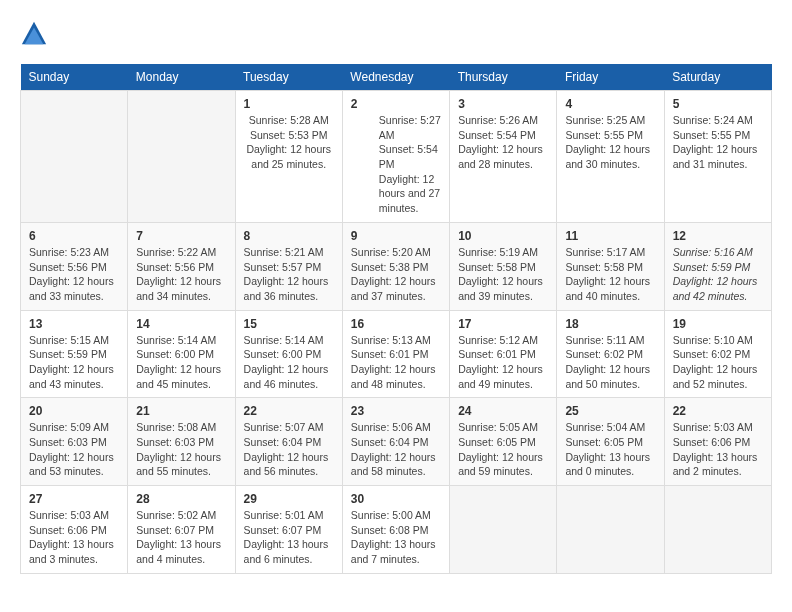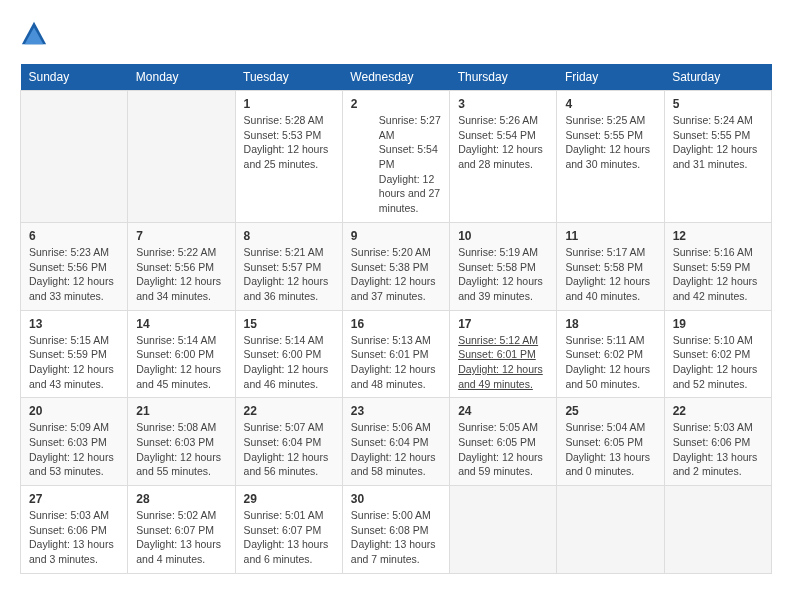--- a/index.html
+++ b/index.html
@@ -125,21 +125,21 @@
         <th>Friday</th>
         <th>Saturday</th>
       </tr>
   </thead>
   <tbody id="calendar-body">
   <tr>
         <td class="empty-cell"></td>
         <td class="empty-cell"></td>
         <td>
           <span class="day-number">1</span>
-          <div class="day-info" style="white-space: pre-line;">Sunrise: 5:28 AM
+          <div class="day-info" style="white-space: pre-line; text-align: center;">Sunrise: 5:28 AM
 Sunset: 5:53 PM
 Daylight: 12 hours and 25 minutes.</div>
         </td>
         <td>
           <span class="day-number">2</span>
           <div class="day-info" style="white-space: pre-line; margin-left: 28px;">Sunrise: 5:27 AM
 Sunset: 5:54 PM
 Daylight: 12 hours and 27 minutes.</div>
         </td>
         <td>
@@ -193,21 +193,21 @@
 Daylight: 12 hours and 39 minutes.</div>
         </td>
         <td>
           <span class="day-number">11</span>
           <div class="day-info" style="white-space: pre-line;">Sunrise: 5:17 AM
 Sunset: 5:58 PM
 Daylight: 12 hours and 40 minutes.</div>
         </td>
         <td>
           <span class="day-number">12</span>
-          <div class="day-info" style="white-space: pre-line;">Sunrise: 5:16 AM
+          <div class="day-info" style="white-space: pre-line; font-style: italic;">Sunrise: 5:16 AM
 Sunset: 5:59 PM
 Daylight: 12 hours and 42 minutes.</div>
         </td>
       </tr>
       <tr>
         <td>
           <span class="day-number">13</span>
           <div class="day-info" style="white-space: pre-line;">Sunrise: 5:15 AM
 Sunset: 5:59 PM
 Daylight: 12 hours and 43 minutes.</div>
@@ -225,21 +225,21 @@
 Daylight: 12 hours and 46 minutes.</div>
         </td>
         <td>
           <span class="day-number">16</span>
           <div class="day-info" style="white-space: pre-line;">Sunrise: 5:13 AM
 Sunset: 6:01 PM
 Daylight: 12 hours and 48 minutes.</div>
         </td>
         <td>
           <span class="day-number">17</span>
-          <div class="day-info" style="white-space: pre-line; text-decoration: underline;">Sunrise: 5:12 AM
+          <div class="day-info" style="white-space: pre-line;">Sunrise: 5:12 AM
 Sunset: 6:01 PM
 Daylight: 12 hours and 49 minutes.</div>
         </td>
         <td>
           <span class="day-number">18</span>
           <div class="day-info" style="white-space: pre-line;">Sunrise: 5:11 AM
 Sunset: 6:02 PM
 Daylight: 12 hours and 50 minutes.</div>
         </td>
         <td>

